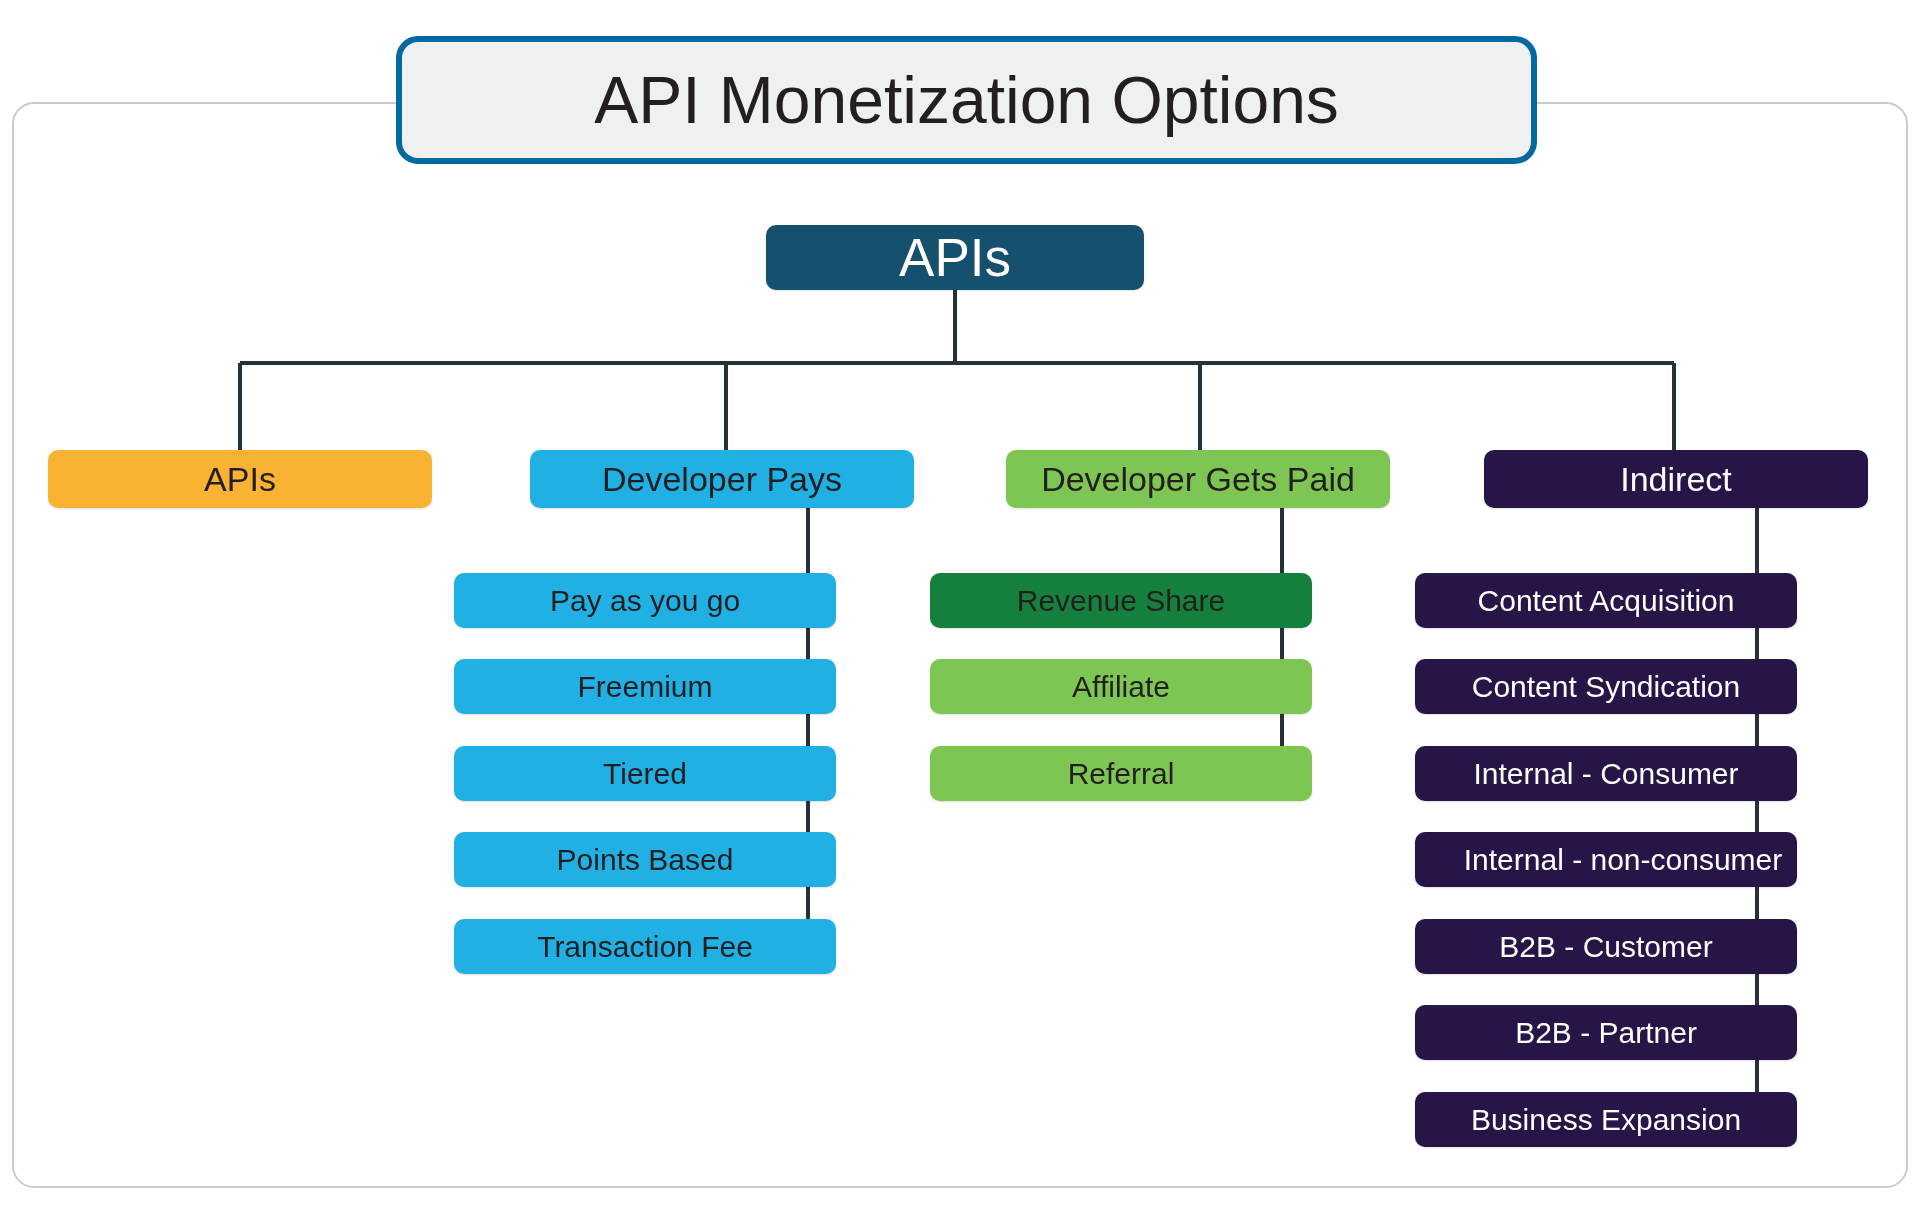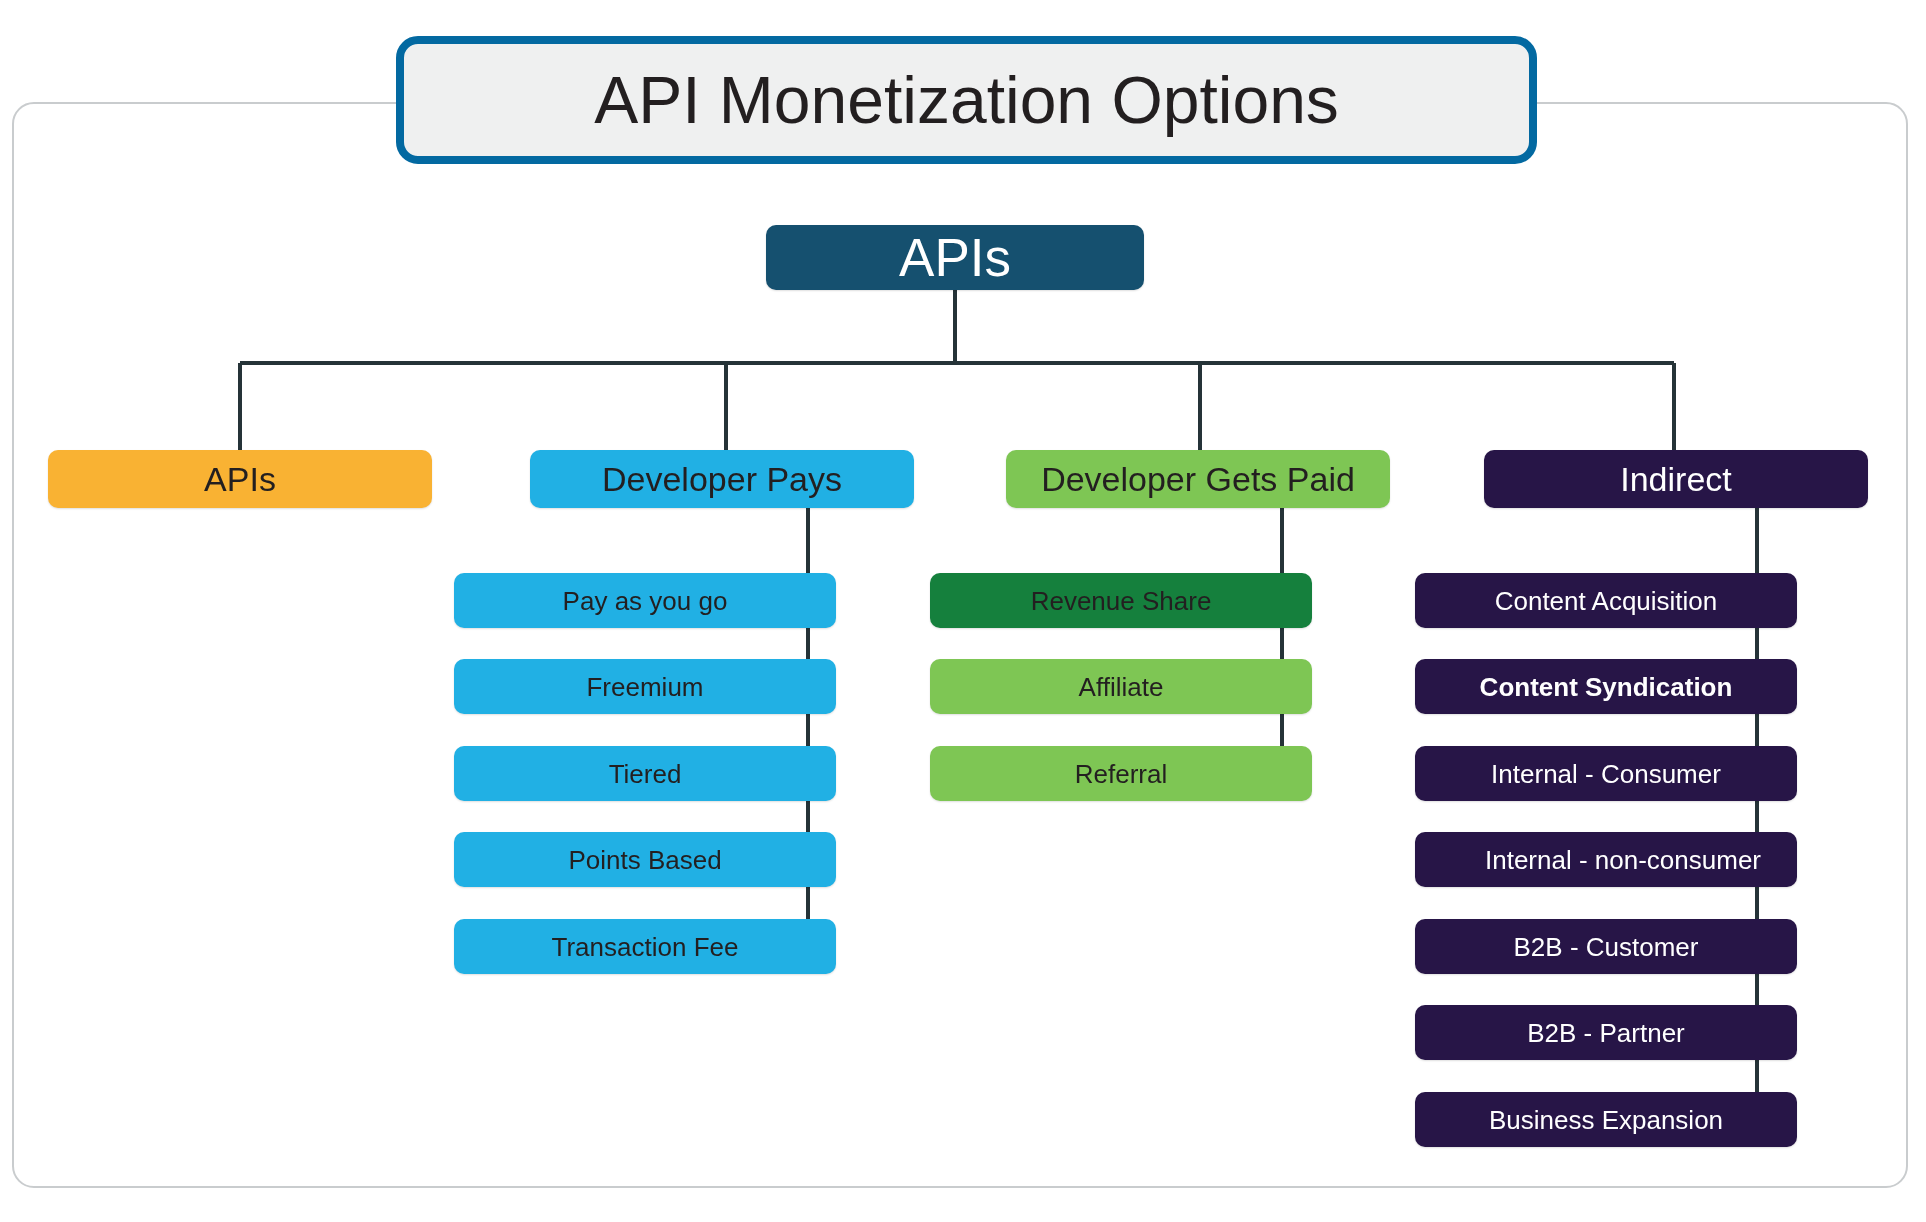--- a/index.html
+++ b/index.html
@@ -30,21 +30,21 @@
 
   
   #title-card {
     position: absolute;
     left: 396px;
     top: 36px;
     width: 1141px;
     height: 128px;
     box-sizing: border-box;
     background: #eff0f0;
-    border: 8px solid #0369a1;
+    border: 6px solid #0369a1;
     border-radius: 22px;
     display: flex;
     align-items: center;
     justify-content: center;
     z-index: 5;
   }
   #title-card .title-text {
     font-size: 66px;
     color: #231f20;
     letter-spacing: 0px;
@@ -84,21 +84,21 @@
   .node.root {
     font-size: 53px;
     color: #ffffff;
   }
   
   .node.cat {
     font-size: 34px;
   }
   
   .node.leaf {
-    font-size: 26px;
+    font-size: 30px;
   }
 
   .txt-dark  { color: #231f20; }
   .txt-light { color: #ffffff; }
 </style>
 </head>
 <body>
 
 <div id="diagram-frame"></div>
 
@@ -166,21 +166,21 @@
 <div class="node leaf txt-dark" style="left:930px; top:659px; width:382px; height:55px; background:#7ec654;">
   <span class="node-label">Affiliate</span>
 </div>
 <div class="node leaf txt-dark" style="left:930px; top:746px; width:382px; height:55px; background:#7ec654;">
   <span class="node-label">Referral</span>
 </div>
 
 <div class="node leaf txt-light" style="left:1415px; top:573px; width:382px; height:55px; background:#271547;">
   <span class="node-label">Content Acquisition</span>
 </div>
-<div class="node leaf txt-light" style="left:1415px; top:659px; width:382px; height:55px; background:#271547;font-weight:bold;">
+<div class="node leaf txt-light" style="left:1415px; top:659px; width:382px; height:55px; background:#271547;">
   <span class="node-label">Content Syndication</span>
 </div>
 <div class="node leaf txt-light" style="left:1415px; top:746px; width:382px; height:55px; background:#271547;">
   <span class="node-label">Internal - Consumer</span>
 </div>
 <div class="node leaf txt-light" style="left:1415px; top:832px; width:382px; height:55px; background:#271547;padding-left:44px;">
   <span class="node-label">Internal - non-consumer</span>
 </div>
 <div class="node leaf txt-light" style="left:1415px; top:919px; width:382px; height:55px; background:#271547;">
   <span class="node-label">B2B - Customer</span>

